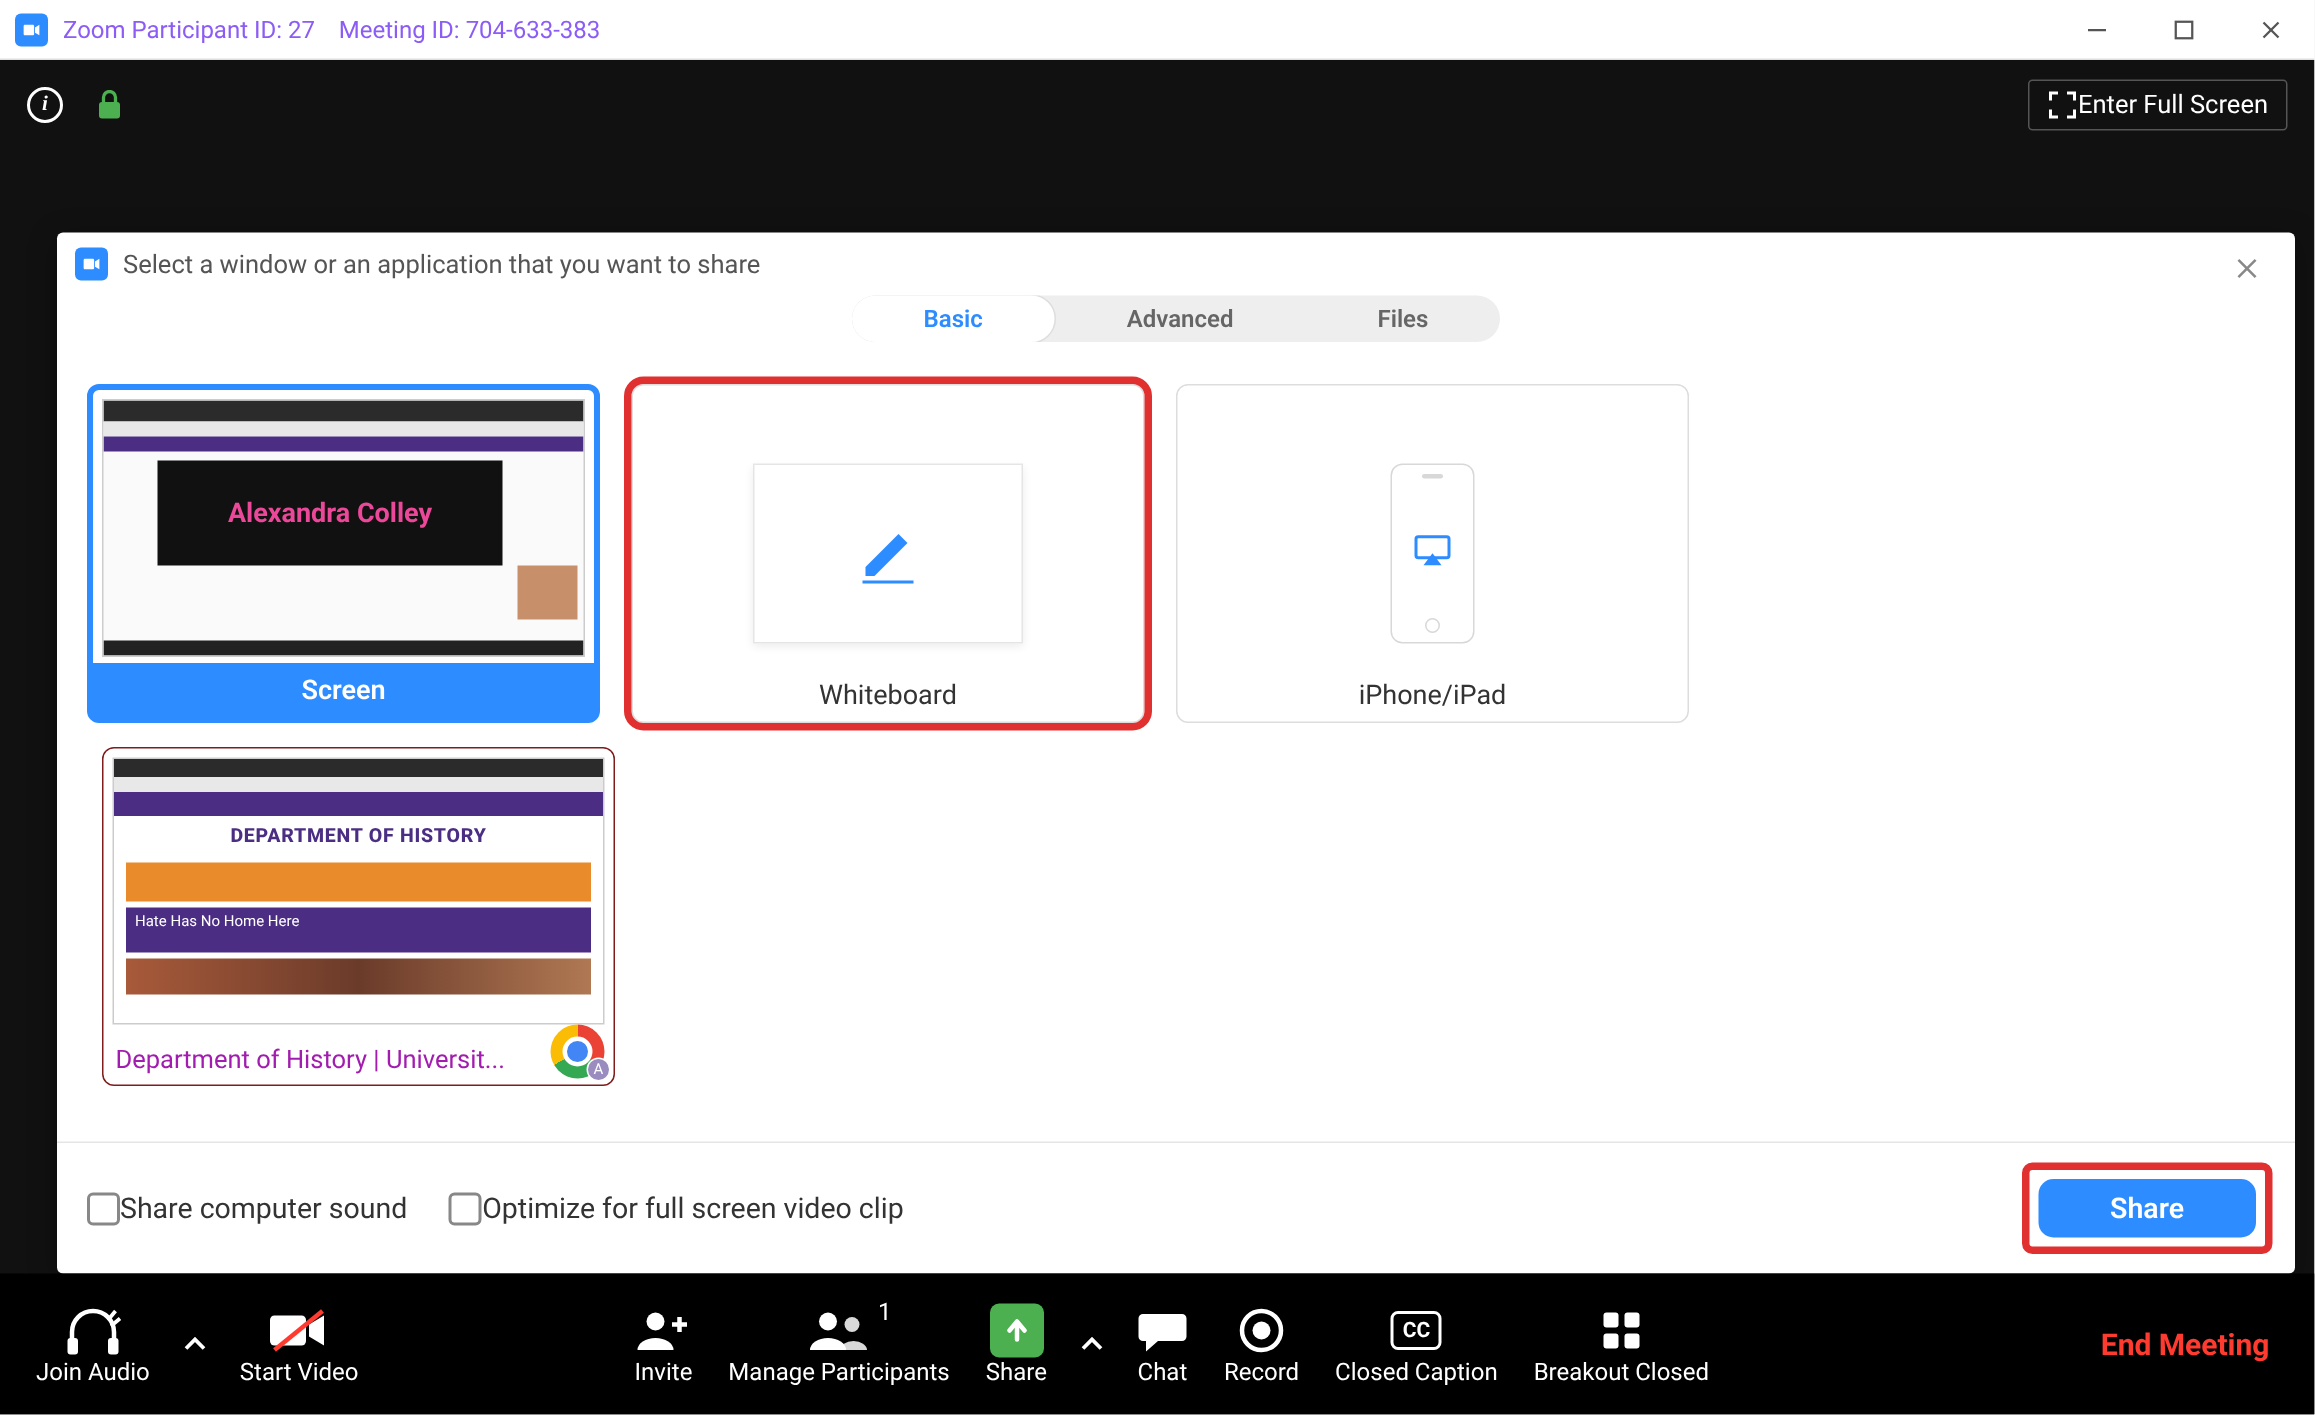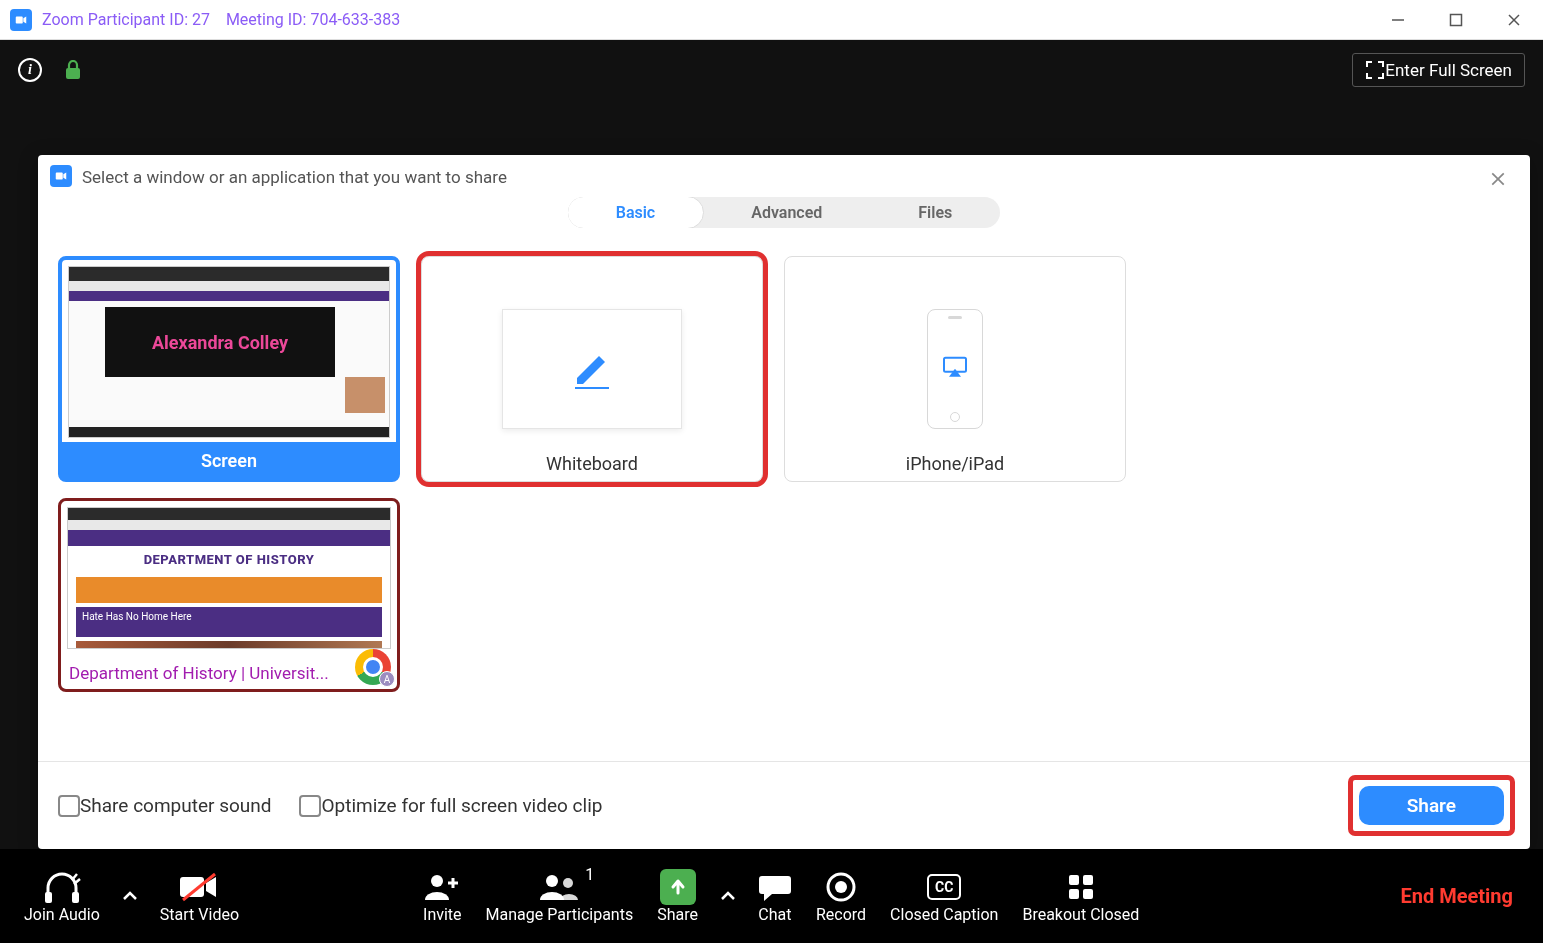--- a/index.html
+++ b/index.html
@@ -57,21 +57,21 @@
   .screen-thumb .st-right { position:absolute; right:4px; top:110px; width:40px; height:36px; background:#c7906a; }
   .screen-thumb .st-task { position:absolute; bottom:0; left:0; right:0; height:10px; background:#222; }
 
   
   .iphone-mock { width:56px; height:120px; border:1px solid #d8d8d8; border-radius:8px; position:relative; background:#fff; }
   .iphone-mock::before { content:""; position:absolute; top:6px; left:50%; transform:translateX(-50%); width:14px; height:3px; background:#d8d8d8; border-radius:2px; }
   .iphone-mock::after { content:""; position:absolute; bottom:6px; left:50%; transform:translateX(-50%); width:8px; height:8px; border:1px solid #d8d8d8; border-radius:50%; }
   .iphone-mock .ap-icon { position:absolute; top:50%; left:50%; transform:translate(-50%,-60%); }
 
   
-  .win-card { width:342px; height: 194px; border:3px solid #7f1d1d; border-radius:8px; position:relative; cursor:pointer; }
+  .win-card { width:342px; height: 226px; border:1px solid #7f1d1d; border-radius:8px; position:relative; cursor:pointer;margin-left:10px; }
   .win-card .win-thumb { position:absolute; top:6px; left:6px; right:6px; bottom:40px; border:1px solid #ccc; background:#fff; overflow:hidden; }
   .win-thumb .uw-top { height:12px; background:#2b2b2b; }
   .win-thumb .uw-tabs { height:10px; background:#e8e8e8; }
   .win-thumb .uw-bar { height:16px; background:#4b2e83; }
   .win-thumb .uw-title { text-align:center; color:#4b2e83; font-weight:800; font-size:13px; letter-spacing:.5px; padding:6px 0; }
   .win-thumb .uw-alert { margin: 4px 8px; height:26px; background:#e98b2a; }
   .win-thumb .uw-hero { margin: 4px 8px; height:30px; background:#4b2e83; color:#fff; font-size:10px; padding:4px 6px; display:flex; align-items:flex-start; }
   .win-thumb .uw-photo { margin:0 8px; height:24px; background:linear-gradient(90deg,#a85a3a,#6b3b2a,#b07853); }
   .win-card .card-label2 { position:absolute; bottom:6px; left:8px; right:46px; font-size:17px; color:#a21caf; white-space:nowrap; overflow:hidden; text-overflow:ellipsis; }
   .win-card .chrome-badge { position:absolute; bottom:4px; right:6px; width:36px; height:36px; border-radius:50%; background:conic-gradient(#ea4335 0 120deg,#34a853 120deg 240deg,#fbbc05 240deg 360deg); display:flex; align-items:center; justify-content:center; }

